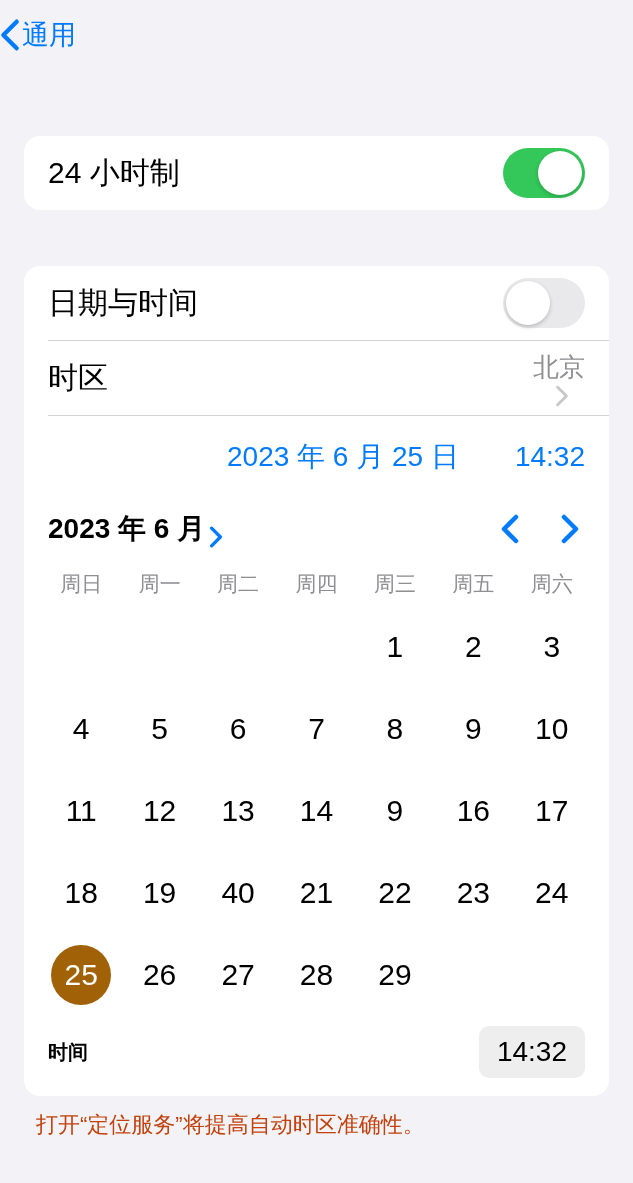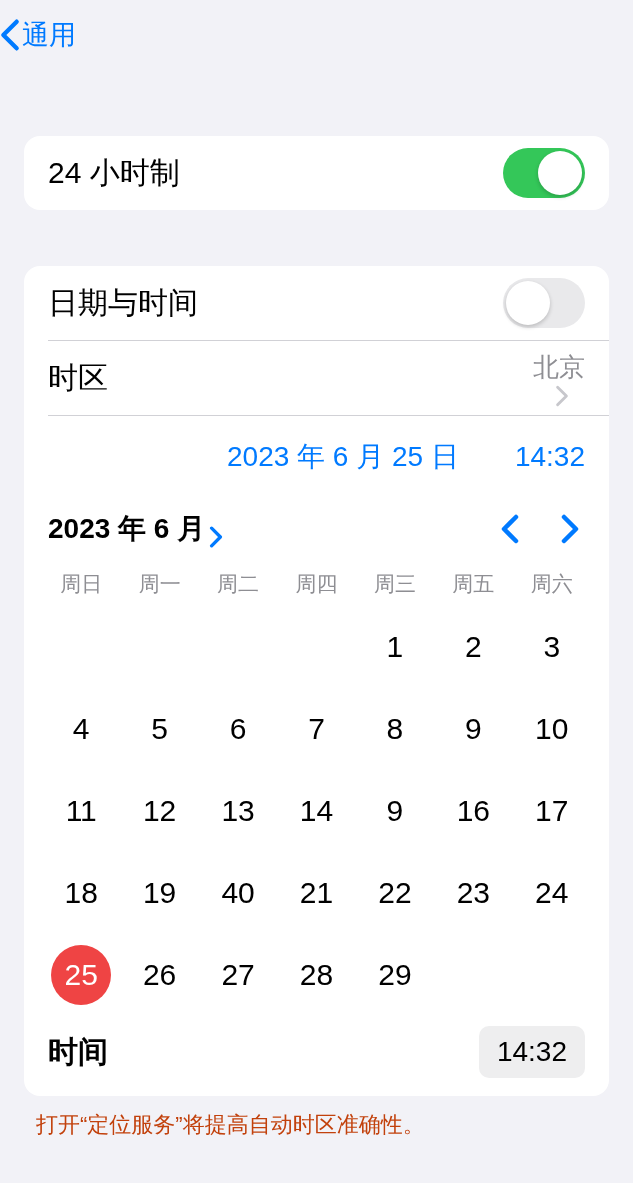--- a/index.html
+++ b/index.html
@@ -138,35 +138,35 @@
       display: flex;
       align-items: center;
       justify-content: center;
       font-size: 30px;
       cursor: pointer;
       position: relative;
     }
     .cal-cell.empty { cursor: default; }
     .day-selected {
       width: 60px; height: 60px;
-      background: #ef4444;
+      background: #a16207;
       color: #fff;
       border-radius: 50%;
       display: flex;
       align-items: center;
       justify-content: center;
       font-weight: 500;
     }
     .time-row {
       display: flex;
       justify-content: space-between;
       align-items: center;
       padding: 10px 24px 10px 24px;
     }
-    .time-label { font-size: 30px; font-weight: 600; }
+    .time-label { font-size: 20px; font-weight: 600; }
     .time-pill {
       background: #eeeeef;
       border-radius: 10px;
       padding: 10px 18px;
       font-size: 28px;
       cursor: pointer;
     }
     .footer-note {
       color: #c2410c;
       font-size: 22px;

